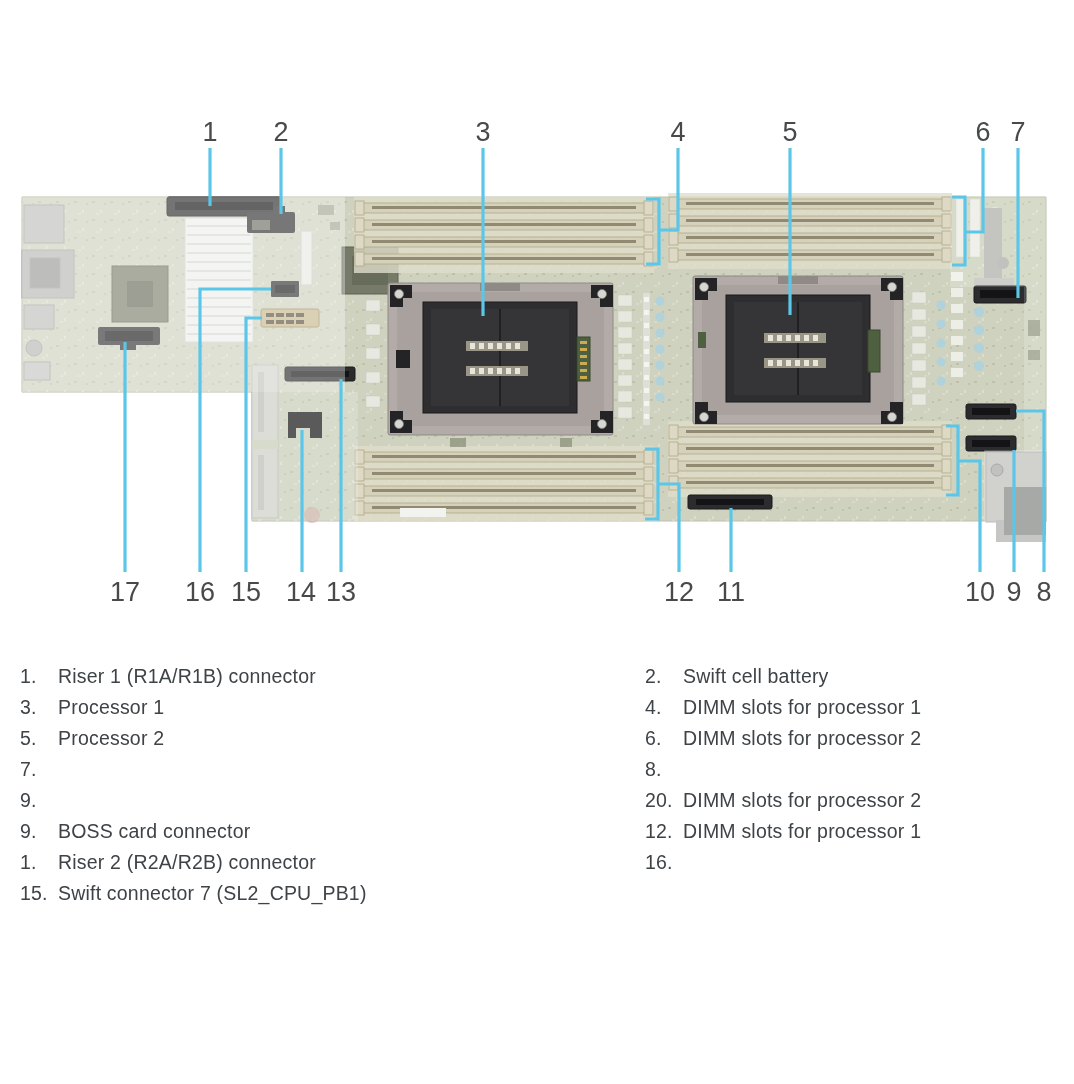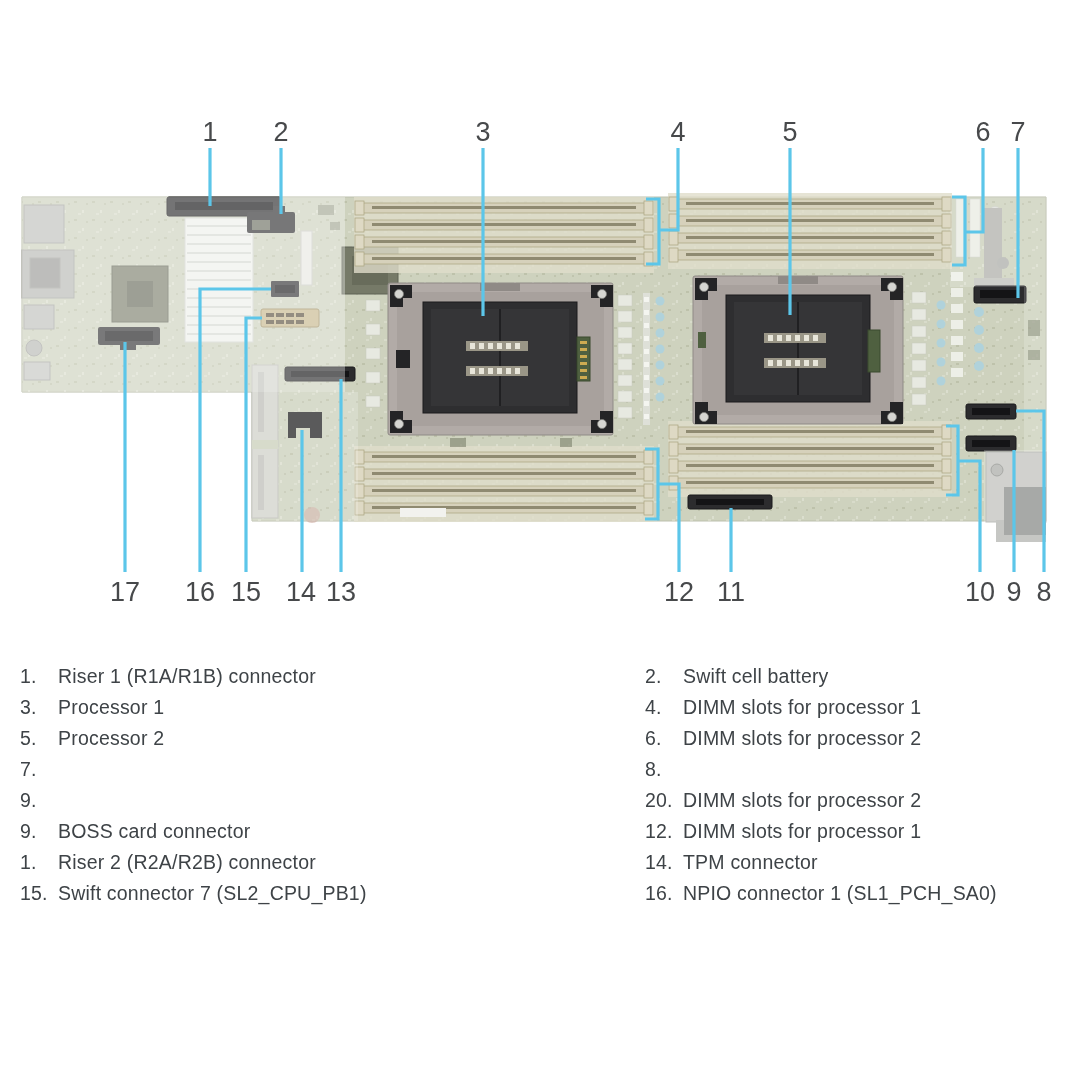--- a/index.html
+++ b/index.html
@@ -544,22 +544,17 @@
         </div>
     <div class="lrow">
           <span class="lnum">20.</span>
           <span class="ltext">DIMM slots for processor 2</span>
         </div>
     <div class="lrow">
           <span class="lnum">12.</span>
           <span class="ltext">DIMM slots for processor 1</span>
         </div>
     <div class="lrow">
-          <span class="lnum">14.</span>
-          <span class="ltext">TPM connector</span>
-        </div>
-    <div class="lrow">
           <span class="lnum">16.</span>
-          <span class="ltext">NPIO connector 1 (SL1_PCH_SA0)</span>
         </div>
   </div>
 </div>
 </div>
 
 </body></html>

